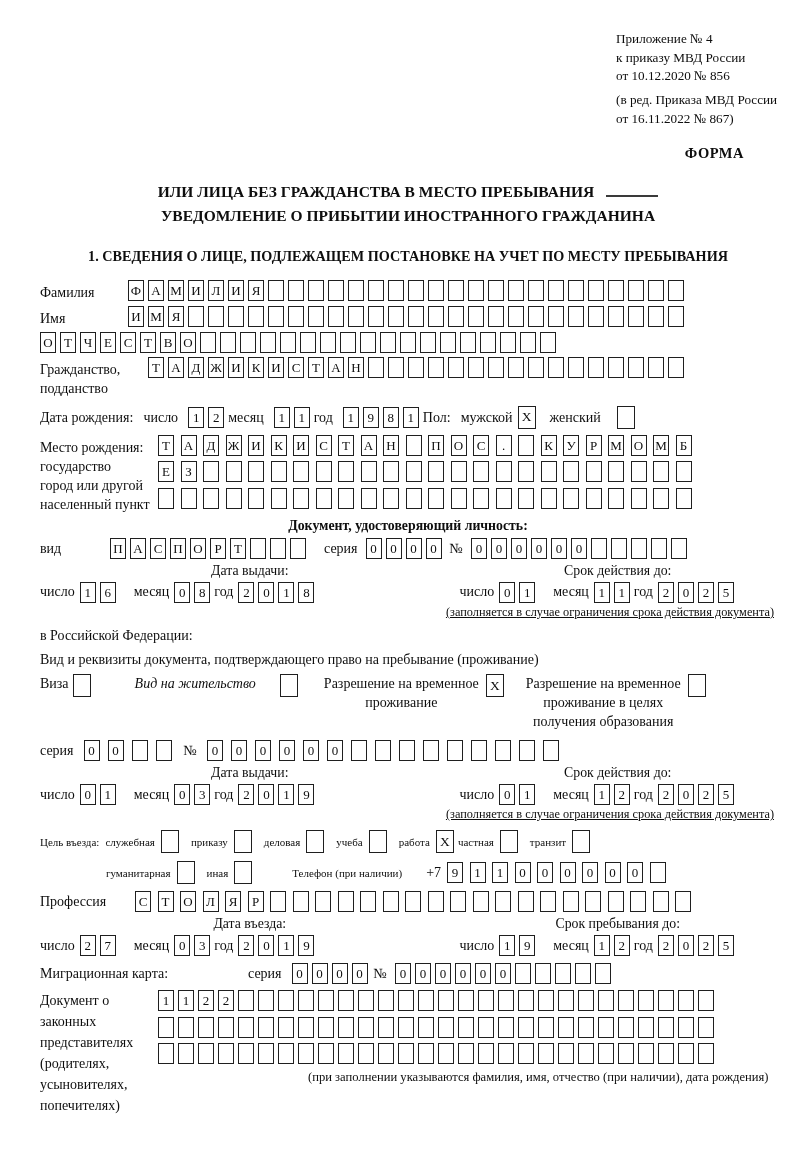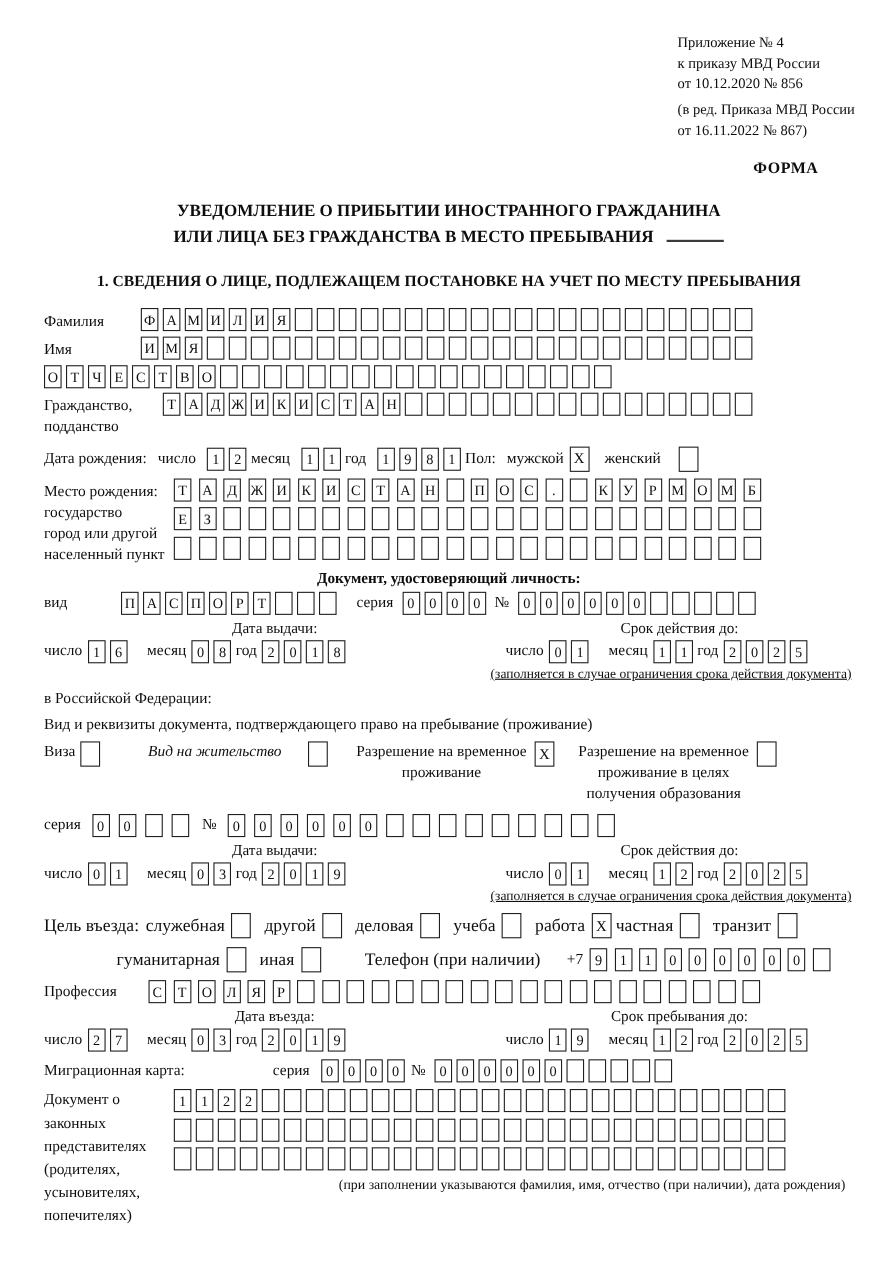--- a/index.html
+++ b/index.html
@@ -64,21 +64,21 @@
 
   
   .intro { font-size:14px; line-height:1.7; margin-top:4px; }
   .opt-row { display:flex; align-items:flex-start; margin-top:3px; }
   .opt { display:flex; align-items:flex-start; }
   .opt .olab { font-size:14px; line-height:19px; text-align:center; }
   .opt .chk { margin-left:7px; }
 
   
   .purp-row { display:flex; align-items:center; margin-top:8px; }
-  .purp-row .plab { font-size:16px; margin-right:6px; flex:none; }
+  .purp-row .plab { font-size:11px; margin-right:6px; flex:none; }
   .purp-row .chk { margin-right:12px; }
   .phone-prefix { font-size:14px; margin:0 6px 0 18px; flex:none; }
 
   
   .rep-row { display:flex; align-items:flex-start; margin-top:6px; }
   .rep-labs { width:118px; flex:none; font-size:14px; line-height:21px; }
   .rep-cells .cellrow { margin-bottom:5.5px; }
   .rep-note { font-size:12.6px; margin:2px 0 0 150px; }
 </style>
 </head>
@@ -89,22 +89,22 @@
   <div class="hdr-block">
     <div>Приложение № 4</div>
     <div>к приказу МВД России</div>
     <div>от 10.12.2020 № 856</div>
     <div class="gap">(в ред. Приказа МВД России</div>
     <div>от 16.11.2022 № 867)</div>
   </div>
   <div class="forma">ФОРМА</div>
 
   <div class="title">
+    <div><span>ИЛИ ЛИЦА БЕЗ ГРАЖДАНСТВА В МЕСТО ПРЕБЫВАНИЯ</span><span class="blank-line"></span></div>
     <div>УВЕДОМЛЕНИЕ О ПРИБЫТИИ ИНОСТРАННОГО ГРАЖДАНИНА</div>
-    <div><span>ИЛИ ЛИЦА БЕЗ ГРАЖДАНСТВА В МЕСТО ПРЕБЫВАНИЯ</span><span class="blank-line"></span></div>
   </div>
 
   <div class="sec-head">1. СВЕДЕНИЯ О ЛИЦЕ, ПОДЛЕЖАЩЕМ ПОСТАНОВКЕ НА УЧЕТ ПО МЕСТУ ПРЕБЫВАНИЯ</div>
 
   <div class="rows">
 
     <div class="frow">
       <div class="lab w-surname">Фамилия</div>
       <div class="cellrow">
           <span class="cell">Ф</span>
@@ -553,21 +553,21 @@
             </span>
         </div>
       </div>
     </div>
     <div class="note-right">(заполняется в случае ограничения срока действия документа)</div>
 
     <div class="purp-row">
       <span class="plab">Цель въезда:</span>
       <span class="plab">служебная</span>
       <span class="chk"></span>
-      <span class="plab">другой</span>
+      <span class="plab">приказу</span>
       <span class="chk"></span>
       <span class="plab">деловая</span>
       <span class="chk"></span>
       <span class="plab">учеба</span>
       <span class="chk"></span>
       <span class="plab">работа</span>
       <span class="chk" style="margin-right:4px;">X</span>
       <span class="plab">частная</span>
       <span class="chk"></span>
       <span class="plab">транзит</span>

